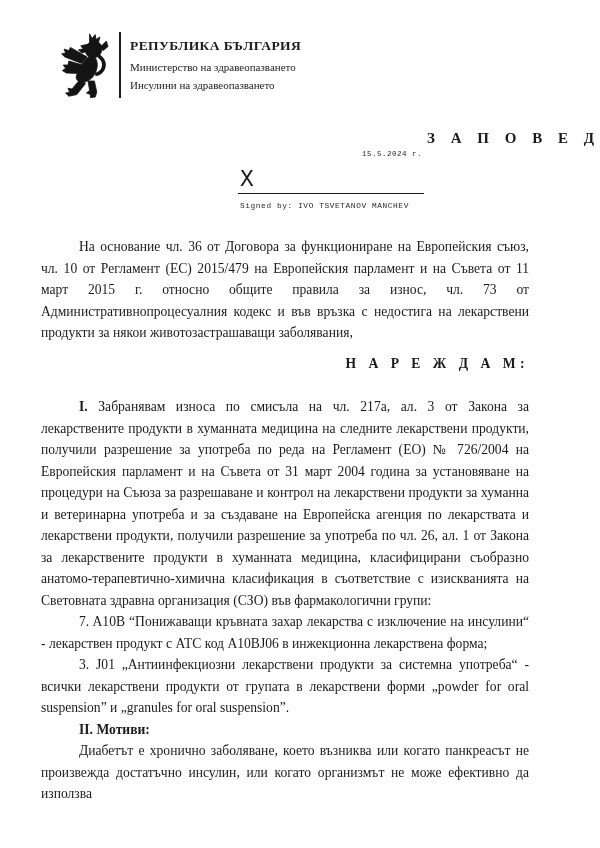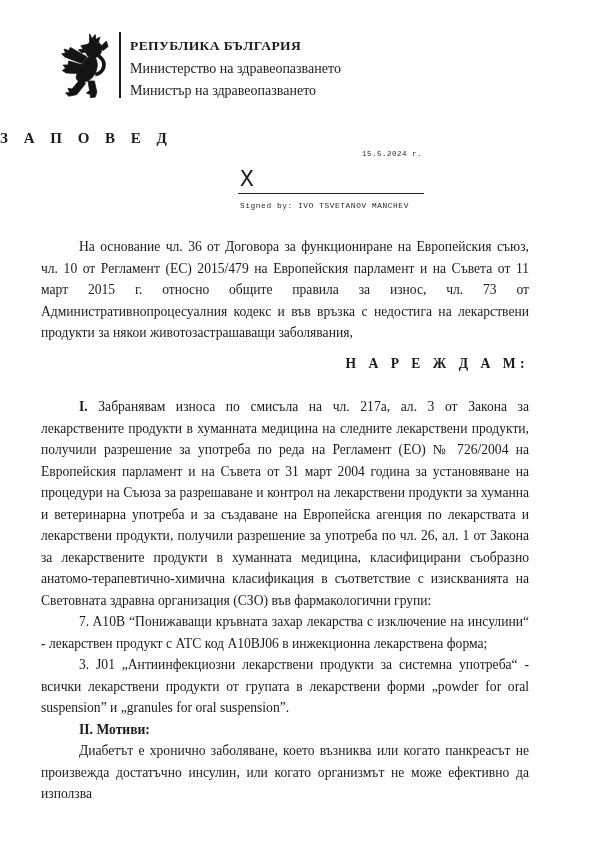--- a/index.html
+++ b/index.html
@@ -20,25 +20,25 @@
   .emblem{width:56px;height:66px;flex:0 0 auto;}
   .header-divider{
     width:0;border-left:2px solid #1b1b1b;
     height:66px;margin-left:3px;
   }
   .header-text{padding-left:9px;padding-top:2px;}
   .header-republic{
     font-size:13.5px;font-weight:bold;letter-spacing:.4px;
     margin:4px 0 7px 0;
   }
-  .header-line{font-size:14px;margin:0 14px 6px 0;}
+  .header-line{font-size:11px;margin:0 14px 6px 0;}
   
   .doc-title{
     position:absolute;top:130px;left:0;right:0;
-    text-align:left;
+    text-align:right;
     font-size:15px;font-weight:bold;letter-spacing:6px;
   }
   
   .sig-block{
     position:absolute;top:150px;left:238px;width:186px;
     font-family:Liberation Mono, monospace;
   }
   .sig-date{
     text-align:right;font-size:7.5px;letter-spacing:.5px;color:#2a2a2a;
     margin:0 2px 6px 0;
@@ -103,21 +103,21 @@
 
           <path d="M44 52 c9 -2 13 -10 10 -17 c-2 -5 -8 -6 -8 -12 c0 -4 4 -6 8 -5" fill="none" stroke-width="4.5"></path>
           <path d="M51 17 l7 -7 2 7 -6 5 z"></path>
         </g>
       </svg>
     </span>
     <span class="header-divider"></span>
     <div class="header-text">
       <p class="header-republic">РЕПУБЛИКА БЪЛГАРИЯ</p>
       <p class="header-line">Министерство на здравеопазването</p>
-      <p class="header-line">Министър на здравеопазването</p>
+      <p class="header-line">Инсулини на здравеопазването</p>
     </div>
   </div>
 
   <div class="doc-title">З А П О В Е Д</div>
 
   <div class="sig-block">
     <p class="sig-date">15.5.2024 г.</p>
     <div class="sig-line">
       <span class="sig-x">X</span>
     </div>

